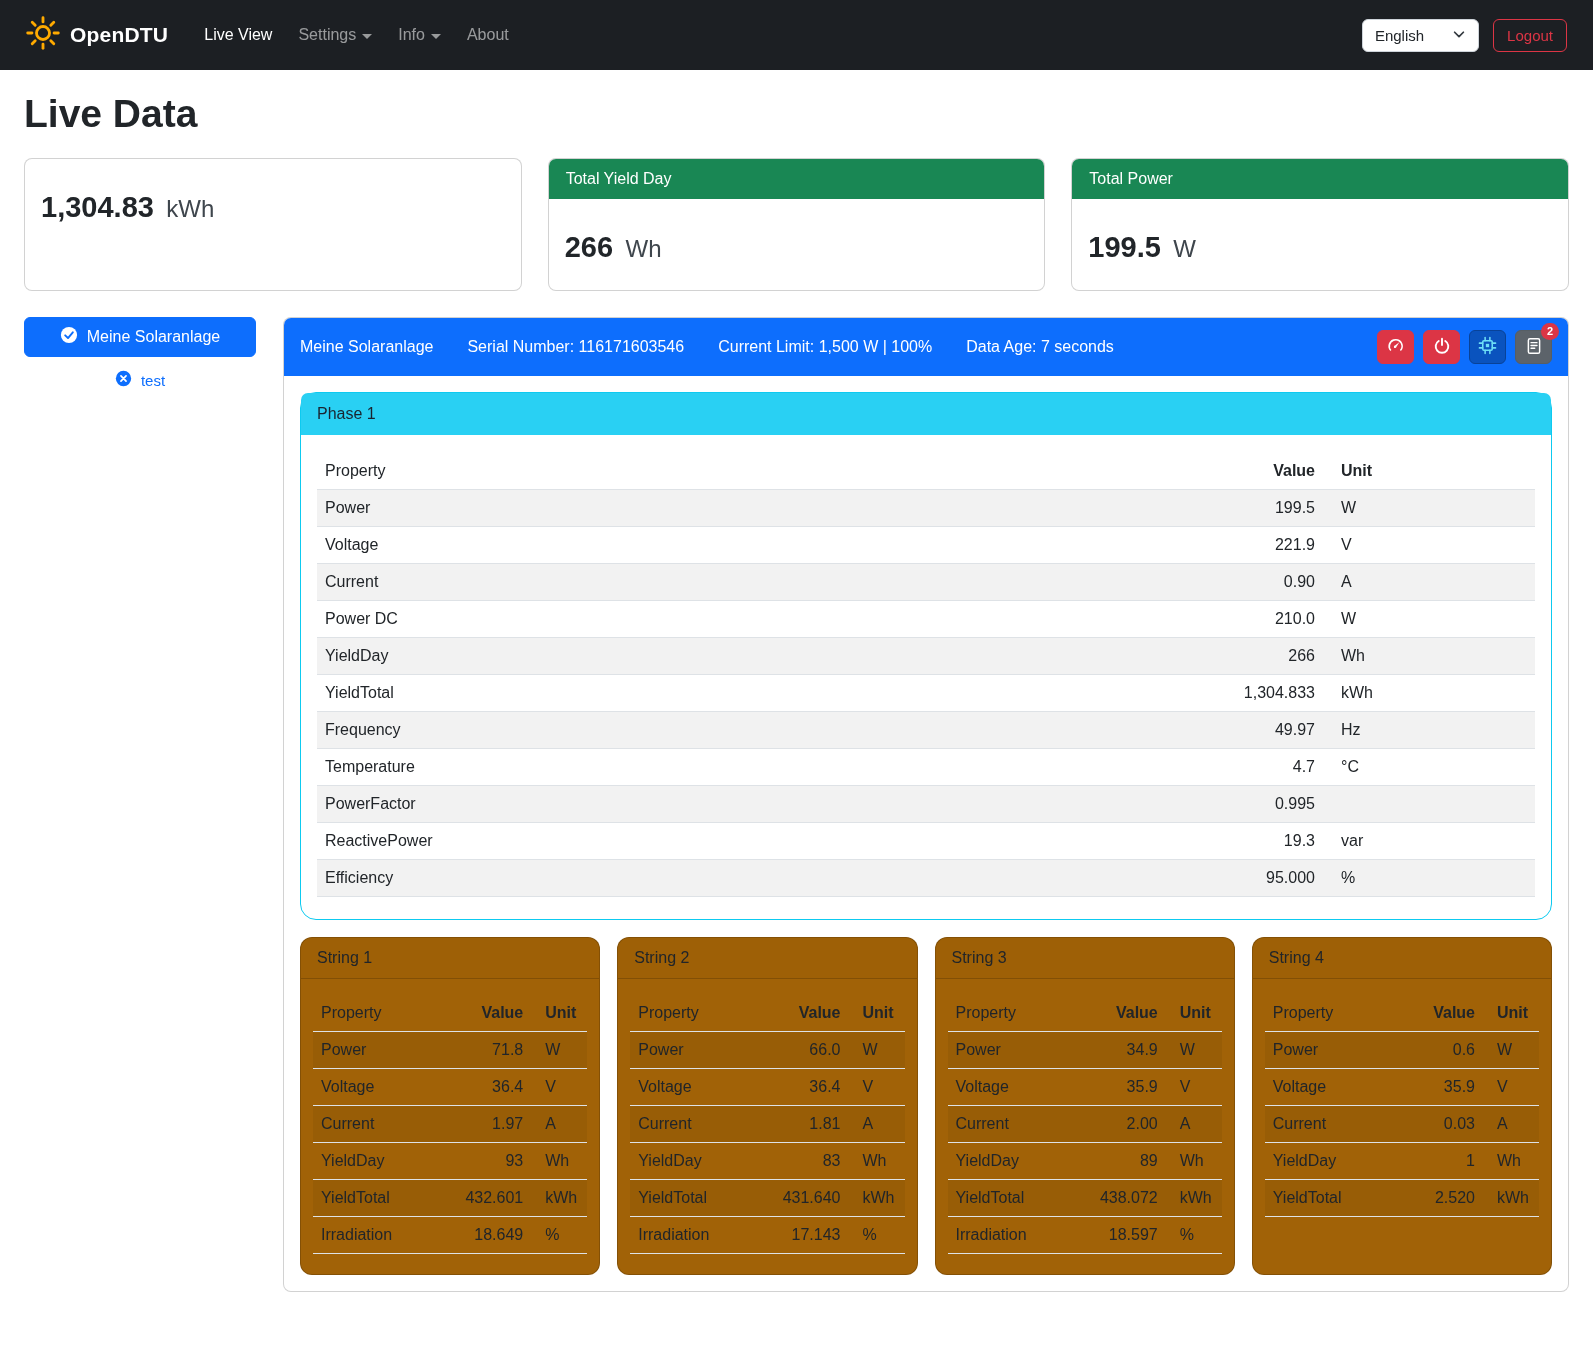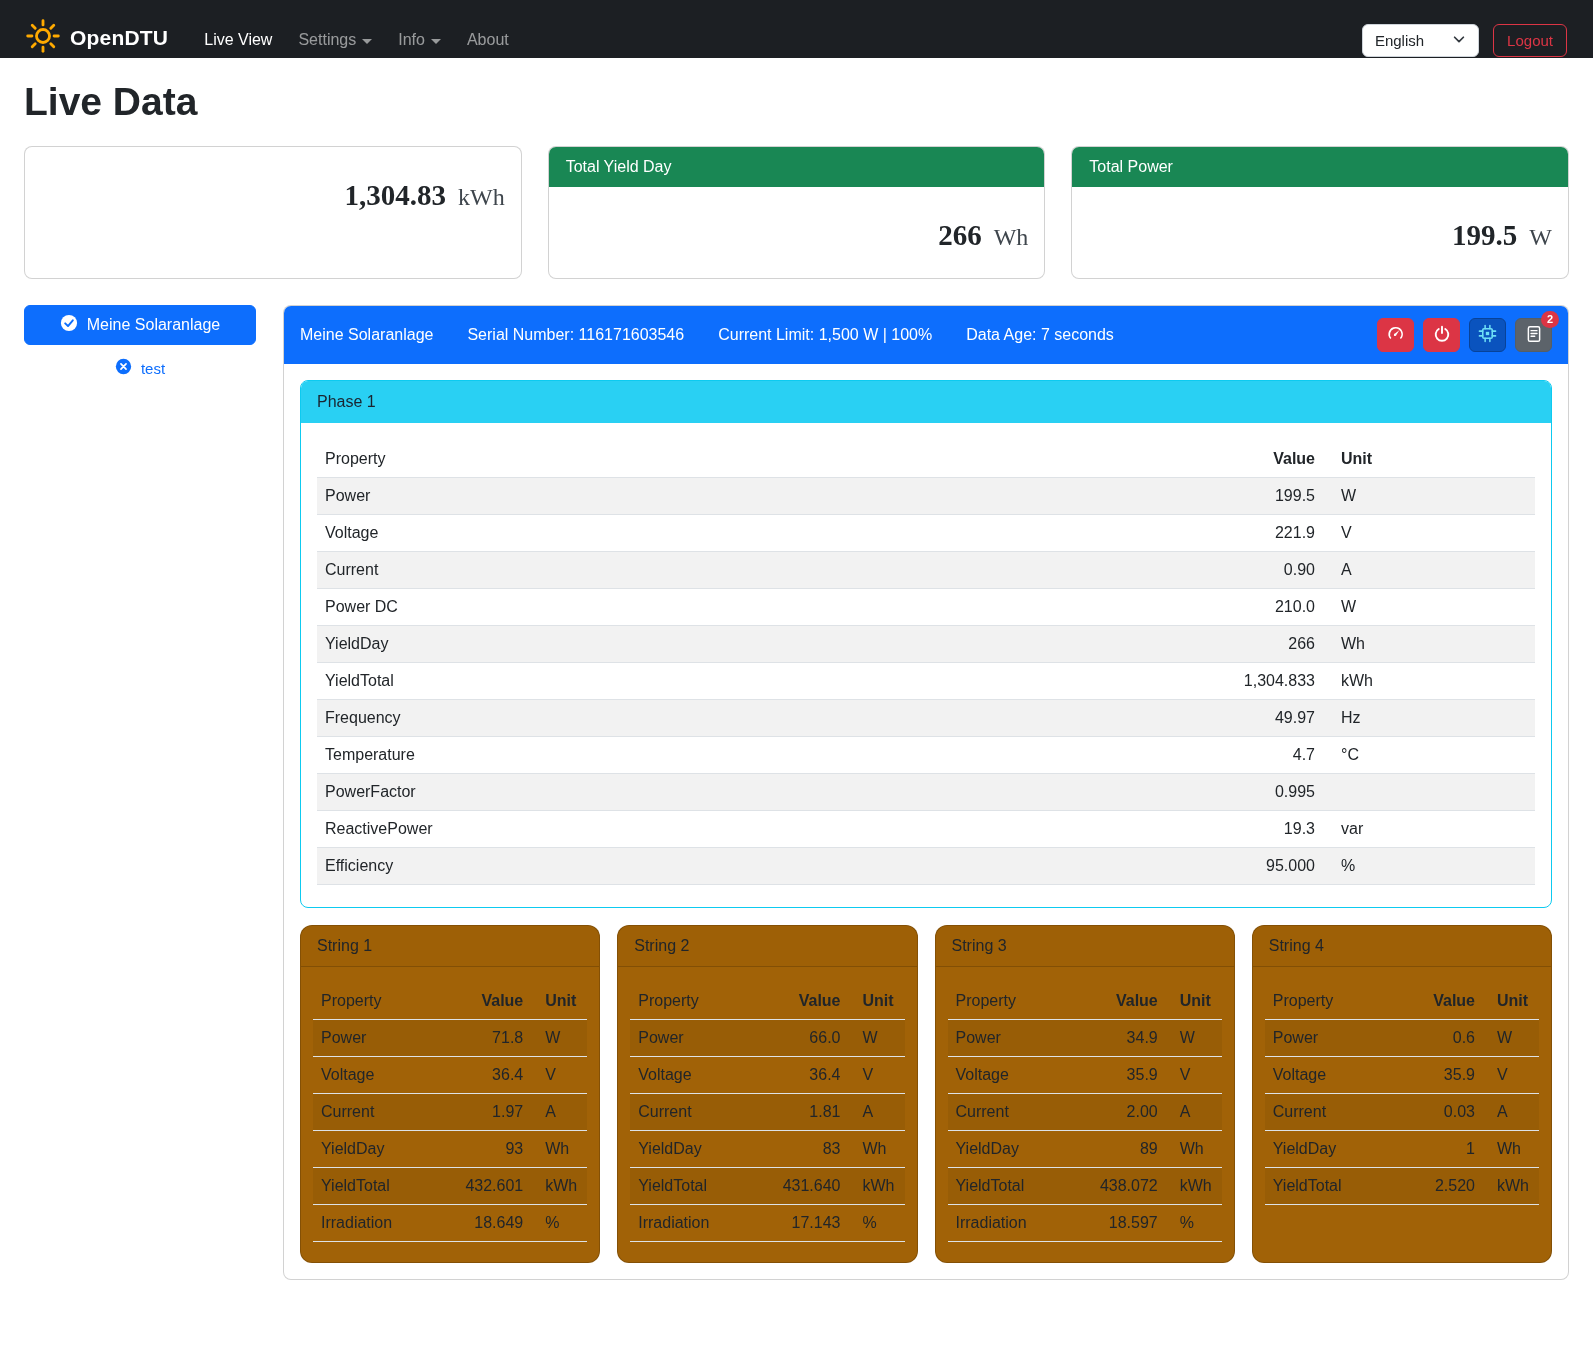--- a/index.html
+++ b/index.html
@@ -8,23 +8,23 @@
     width: 1593px;
     min-height: 1359px;
     font-family: "Liberation Sans", sans-serif;
     color: #212529;
     font-size: 16px;
   }
 
   
   .navbar {
     background: #1c1f23;
-    height: 58px;
+    height: 70px;
     display: flex;
-    align-items: flex-end;
+    align-items: center;
     padding: 1px 26px;
   }
   .brand { display:flex; align-items:center; gap:10px; margin-right:26px; cursor:pointer; }
   .brand-name { color:#fff; font-size:21px; font-weight:700; letter-spacing:.2px; }
   .nav-links { display:flex; align-items:center; gap:6px; }
   .nav-link {
     color: rgba(255,255,255,.55);
     padding: 8px 10px;
     font-size: 16px;
     cursor: pointer;
@@ -55,21 +55,21 @@
 
   
   .summary-grid { display:grid; grid-template-columns: repeat(3,1fr); gap: 26px; margin-bottom: 26px; }
   .card {
     background:#fff; border:1px solid rgba(0,0,0,.175); border-radius:8px;
   }
   .card-header-green {
     background:#198754; color:#fff; padding:11px 17px; font-size:16px;
     border-radius:7px 7px 0 0;
   }
-  .summary-body { padding: 32px 16px 26px; text-align:right;font-family:Liberation Serif, serif; }
+  .summary-body { padding: 32px 16px 26px; text-align:left; }
   .summary-value { font-size:29px; font-weight:700; color:#212529; }
   .summary-unit { font-size:24px; font-weight:400; color:#3f464d; margin-left:8px; }
 
   
   .main-row { display:flex; gap:27px; align-items:flex-start; }
   .sidebar { width:232px; flex-shrink:0; }
   .inverter-select-btn {
     width:100%; background:#0d6efd; border:1px solid #0d6efd; color:#fff;
     border-radius:6px; padding:8px 10px; font-size:16px; cursor:pointer;
     display:flex; align-items:center; justify-content:center; gap:9px;
@@ -98,21 +98,21 @@
   .icon-btn.navy { background:#0a53be; border-color:#084298; }
   .icon-btn.gray { background:#5c636a; border-color:#565e64; }
   .count-badge {
     position:absolute; top:-8px; right:-8px; background:#dc3545; color:#fff;
     font-size:11px; font-weight:700; padding:3px 6px; border-radius:9px; line-height:1;
   }
 
   .inverter-body { padding:16px; }
 
   
-  .phase-panel { border:1px solid #0dcaf0; border-radius:8px; background:#fff; }
+  .phase-panel { border:1px solid #0dcaf0; border-radius:16px; background:#fff; }
   .phase-header {
     background:#29d0f3; color:#1a2430; padding:12px 16px; font-size:16px;
     border-radius:7px 7px 0 0;
   }
   .phase-body { padding:18px 16px 22px; }
 
   
   table.data-table { width:100%; border-collapse:collapse; font-size:16px; }
   .data-table th, .data-table td { padding:9px 8px; text-align:left; }
   .data-table thead tr { border-bottom:1px solid #dee2e6; }

